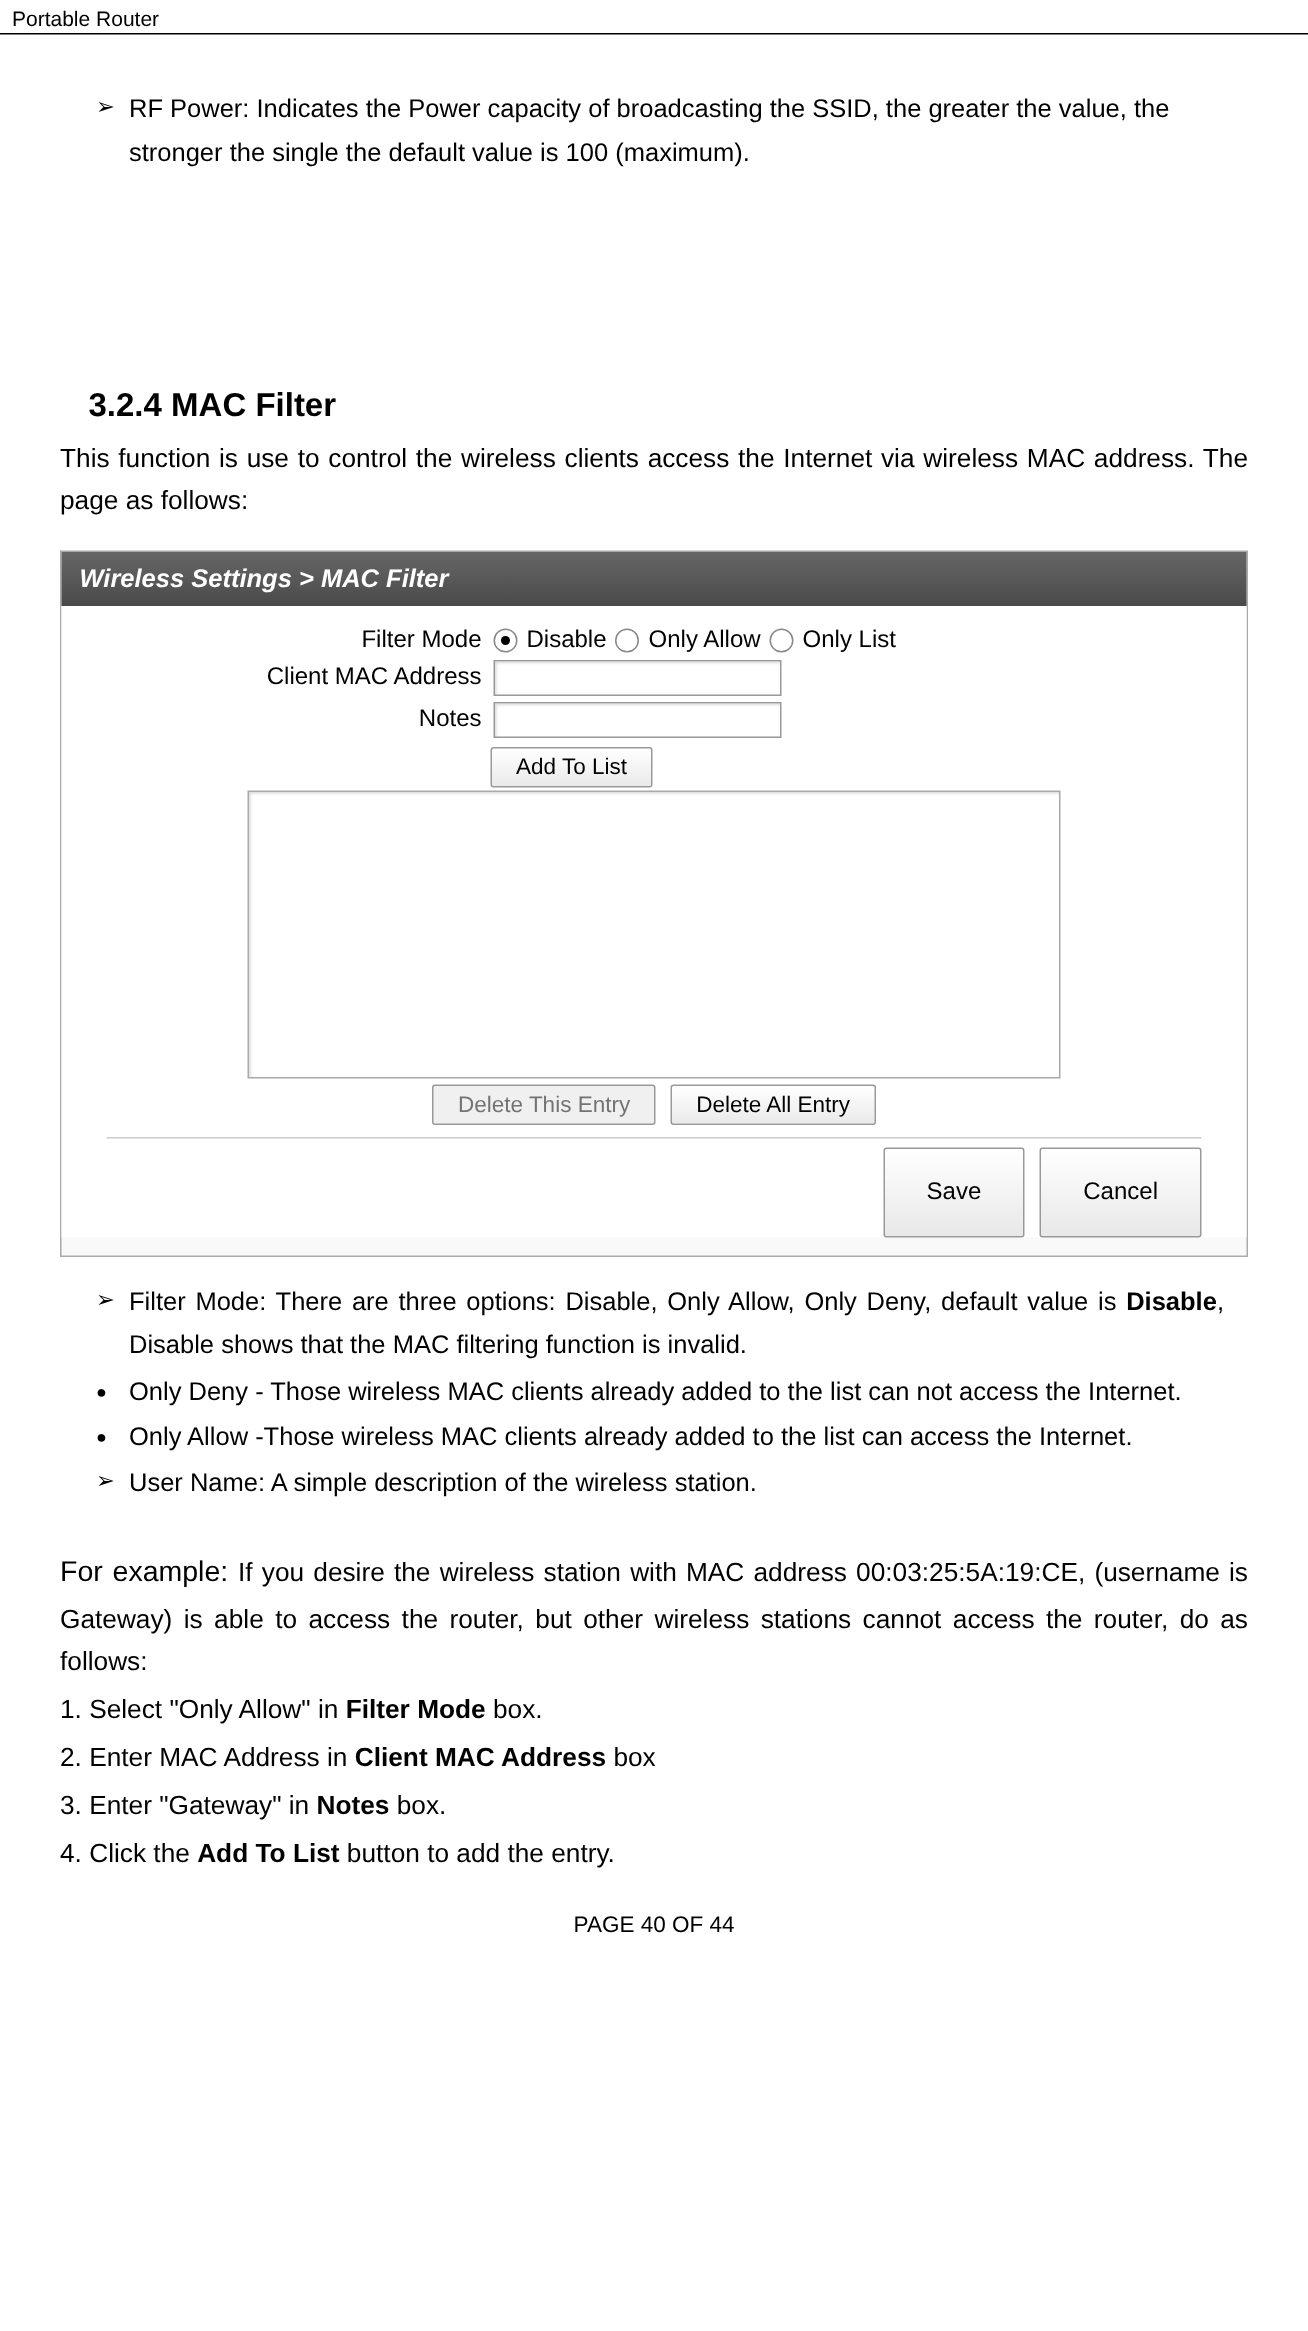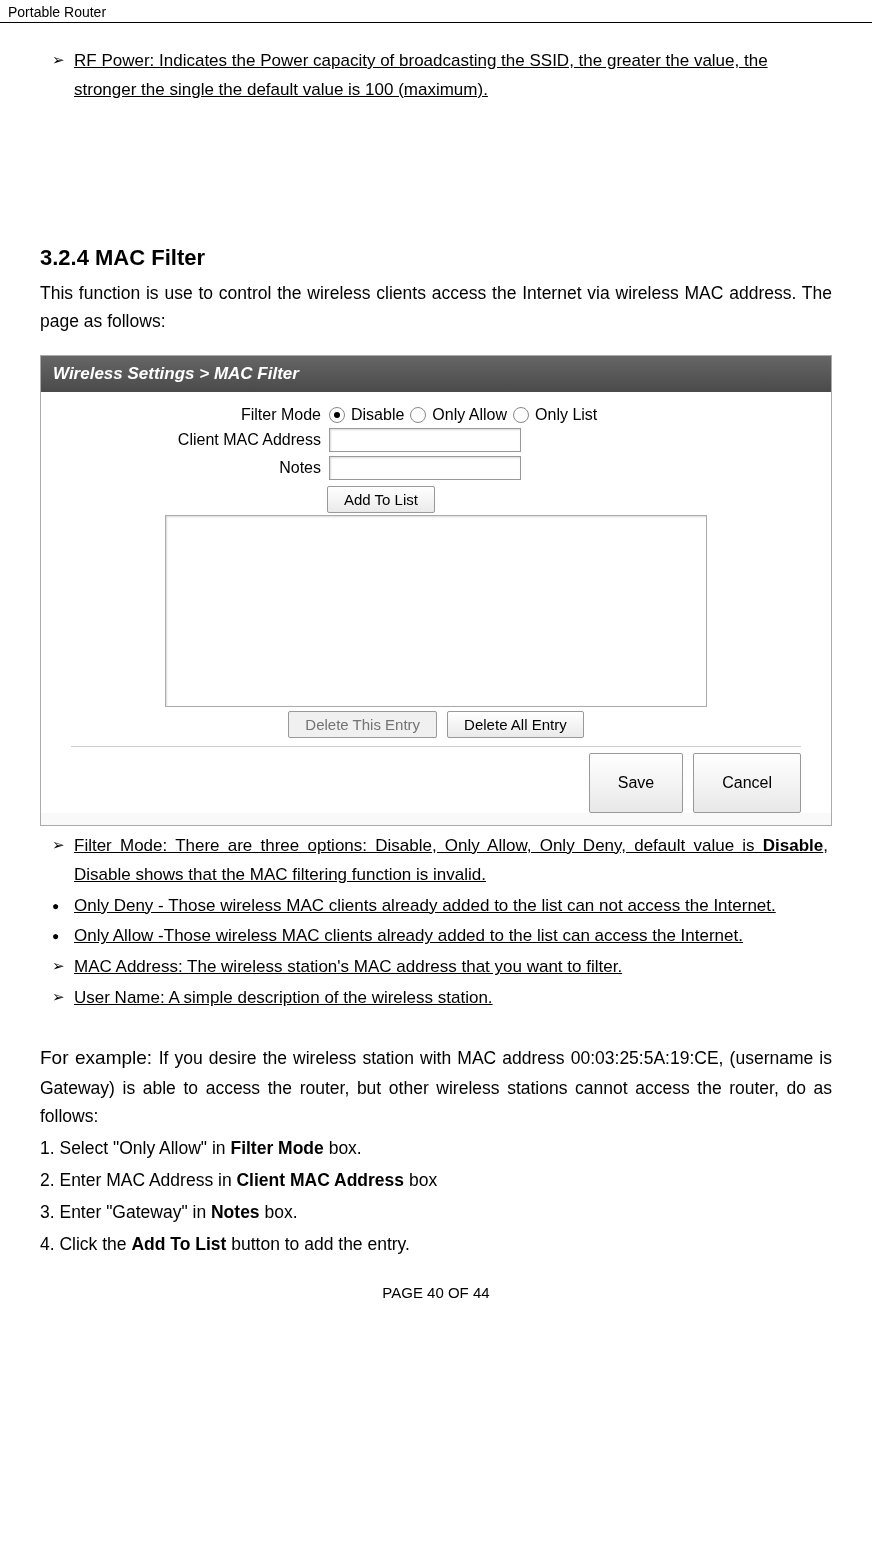--- a/index.html
+++ b/index.html
@@ -14,22 +14,21 @@
       border-bottom: 1.5px solid #000;
       padding: 4px 8px 2px 8px;
       font-size: 14px;
     }
     .content {
       padding: 20px 40px 10px 40px;
     }
     .bullet-list {
       list-style: none;
       padding: 0;
-      margin: 4px;
-      text-decoration: underline;
+      margin: 16px;
     }
     .bullet-arrow {
       padding-left: 30px;
       position: relative;
       font-size: 17px;
       line-height: 1.7;
       margin-bottom: 2px;
     }
     .bullet-arrow::before {
       content: "➢";
@@ -50,20 +49,21 @@
       position: absolute;
       left: 8px;
       top: 4px;
       font-size: 12px;
     }
     .section-heading {
       font-size: 22px;
       font-weight: bold;
       margin-top: 140px;
       margin-bottom: 8px;
+      margin-left: 19px;
     }
     .body-text {
       font-size: 17.5px;
       line-height: 1.6;
       text-align: justify;
       margin: 4px 0;
     }
     .body-text b {
       font-weight: bold;
     }
@@ -269,23 +269,20 @@
     <li class="bullet-arrow justify">
       <span>Filter Mode: There are three options: Disable, Only Allow, Only Deny, default value is </span><b>Disable</b><span>, Disable shows that the MAC filtering function is invalid.</span>
     </li>
     <li class="bullet-disc justify">
       <span>Only Deny - Those wireless MAC clients already added to the list can not access the Internet.</span>
     </li>
     <li class="bullet-disc justify">
       <span>Only Allow -Those wireless MAC clients already added to the list can access the Internet.</span>
     </li>
     <li class="bullet-arrow">
-      <span>MAC Address: The wireless station's MAC address that you want to filter.</span>
-    </li>
-    <li class="bullet-arrow">
       <span>User Name: A simple description of the wireless station.</span>
     </li>
   </ul>
 
   <p class="body-text justify" style="margin-top:30px">
     <span class="example-lead">For example: </span><span>If you desire the wireless station with MAC address 00:03:25:5A:19:CE, (username is Gateway) is able to access the router, but other wireless stations cannot access the router, do as follows:</span>
   </p>
   <p class="body-text">
     <span>1. Select "Only Allow" in </span><b>Filter Mode</b><span> box.</span>
   </p>

